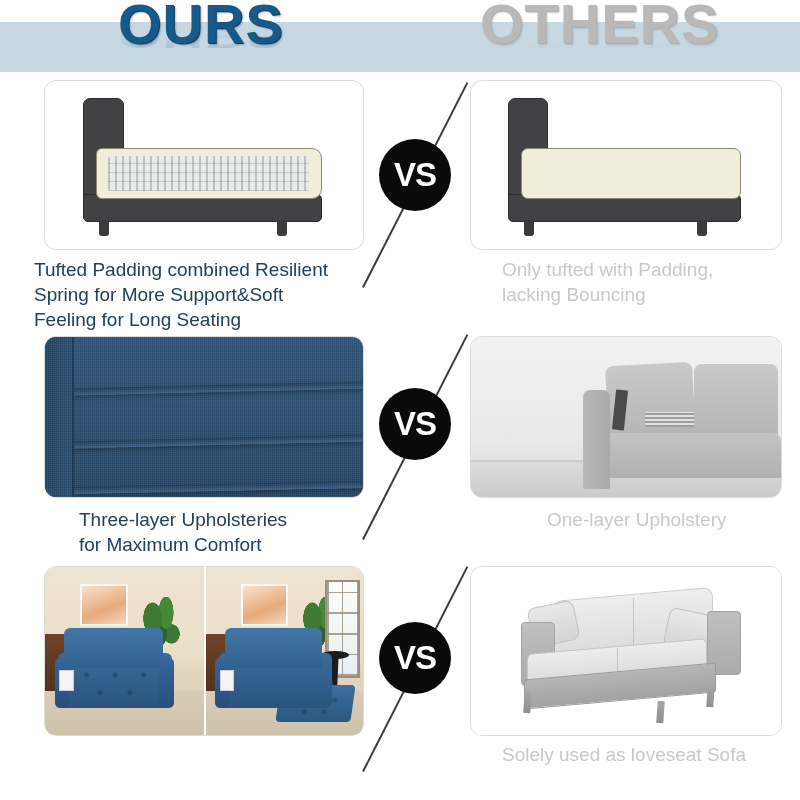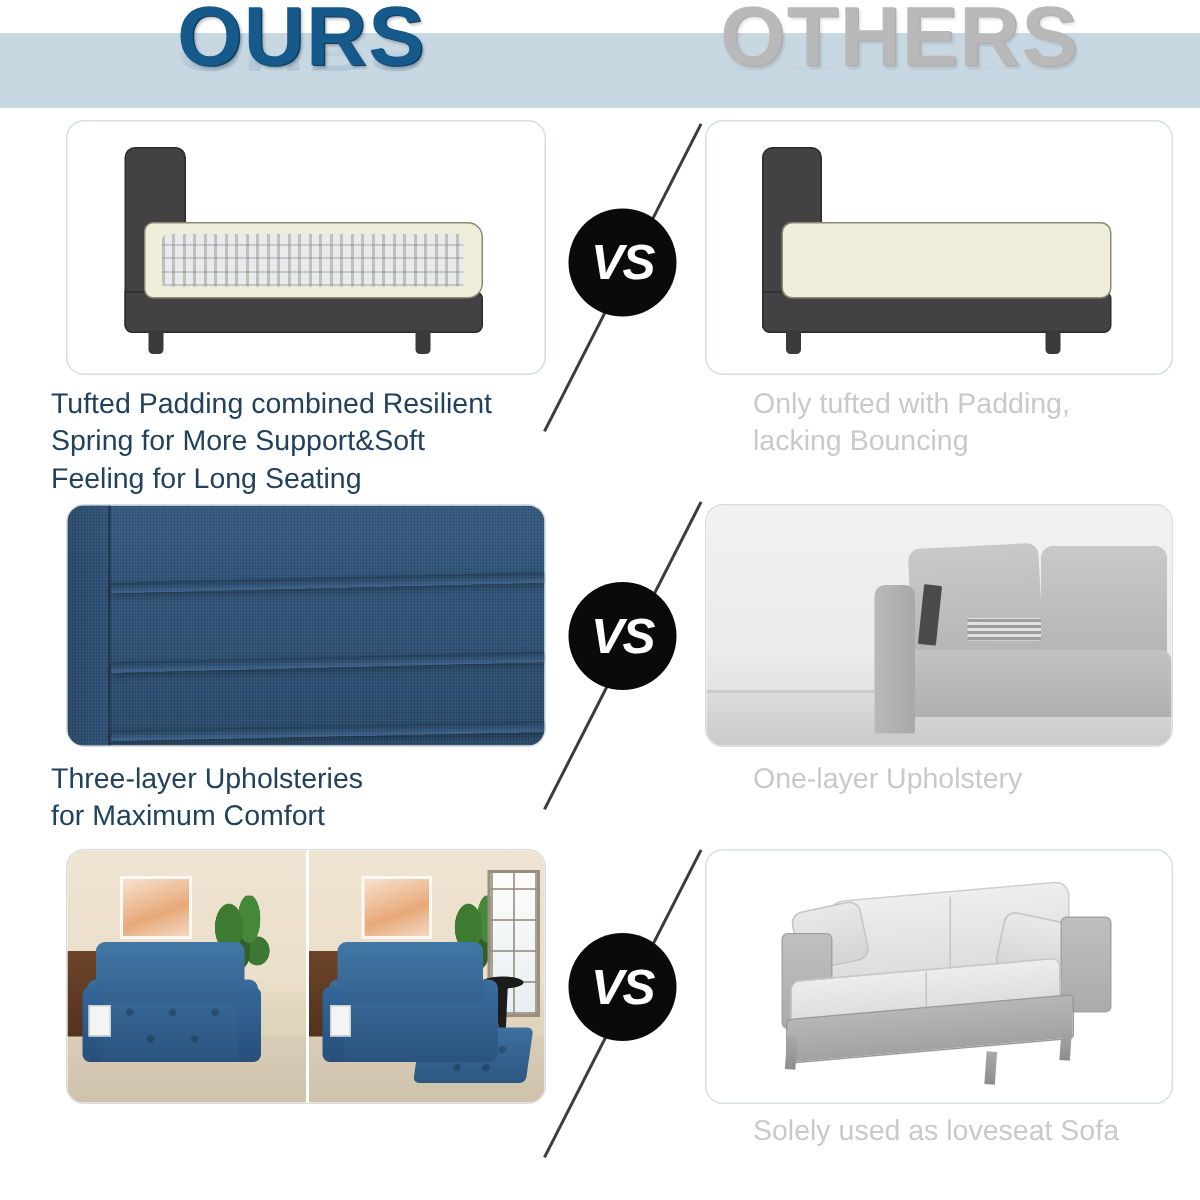--- a/index.html
+++ b/index.html
@@ -62,39 +62,39 @@
   .r2 .card{ top:6px; height:162px; }
   .r3 .card{ top:4px; height:170px; }
 
   .cap{
     position:absolute;
     font-size:19px; line-height:25px; white-space:pre-line;
   }
   .cap.left { left:34px; width:340px; color:#21415c; }
   .cap.right{ left:502px; width:300px; color:#c9c9c9; }
   .r1 .cap{ top:182px; }
-  .r2 .cap{ top:177px; }
+  .r2 .cap{ top:177px;margin-left:45px; }
   .r3 .cap{ top:180px; }
 
   
   .divider{
     position:absolute; left:355px; width:120px; height:100%;
     top:0; pointer-events:none;
   }
   .diag{
     position:absolute; left:50%; top:-22px; width:1.6px; height:230px;
     background:#3c3c3c; transform:translateX(-50%) rotate(27deg);
     transform-origin:center center;
   }
   .vs{
     position:absolute; left:50%; transform:translateX(-50%);
     width:72px; height:72px; border-radius:50%;
     background:#0a0a0a;
     display:flex; align-items:center; justify-content:center;
-    color:#fff; font-weight:bold; font-style:italic;
+    color:#fff; font-weight:bold; 
     font-size:33px; letter-spacing:-1px;
   }
   .r1 .vs{ top:64px; }
   .r2 .vs{ top:58px; }
   .r3 .vs{ top:60px; }
   .r1 .diag{ top:-5px; }
   .r2 .diag{ top:-8px; }
   .r3 .diag{ top:-8px; }
 
   

